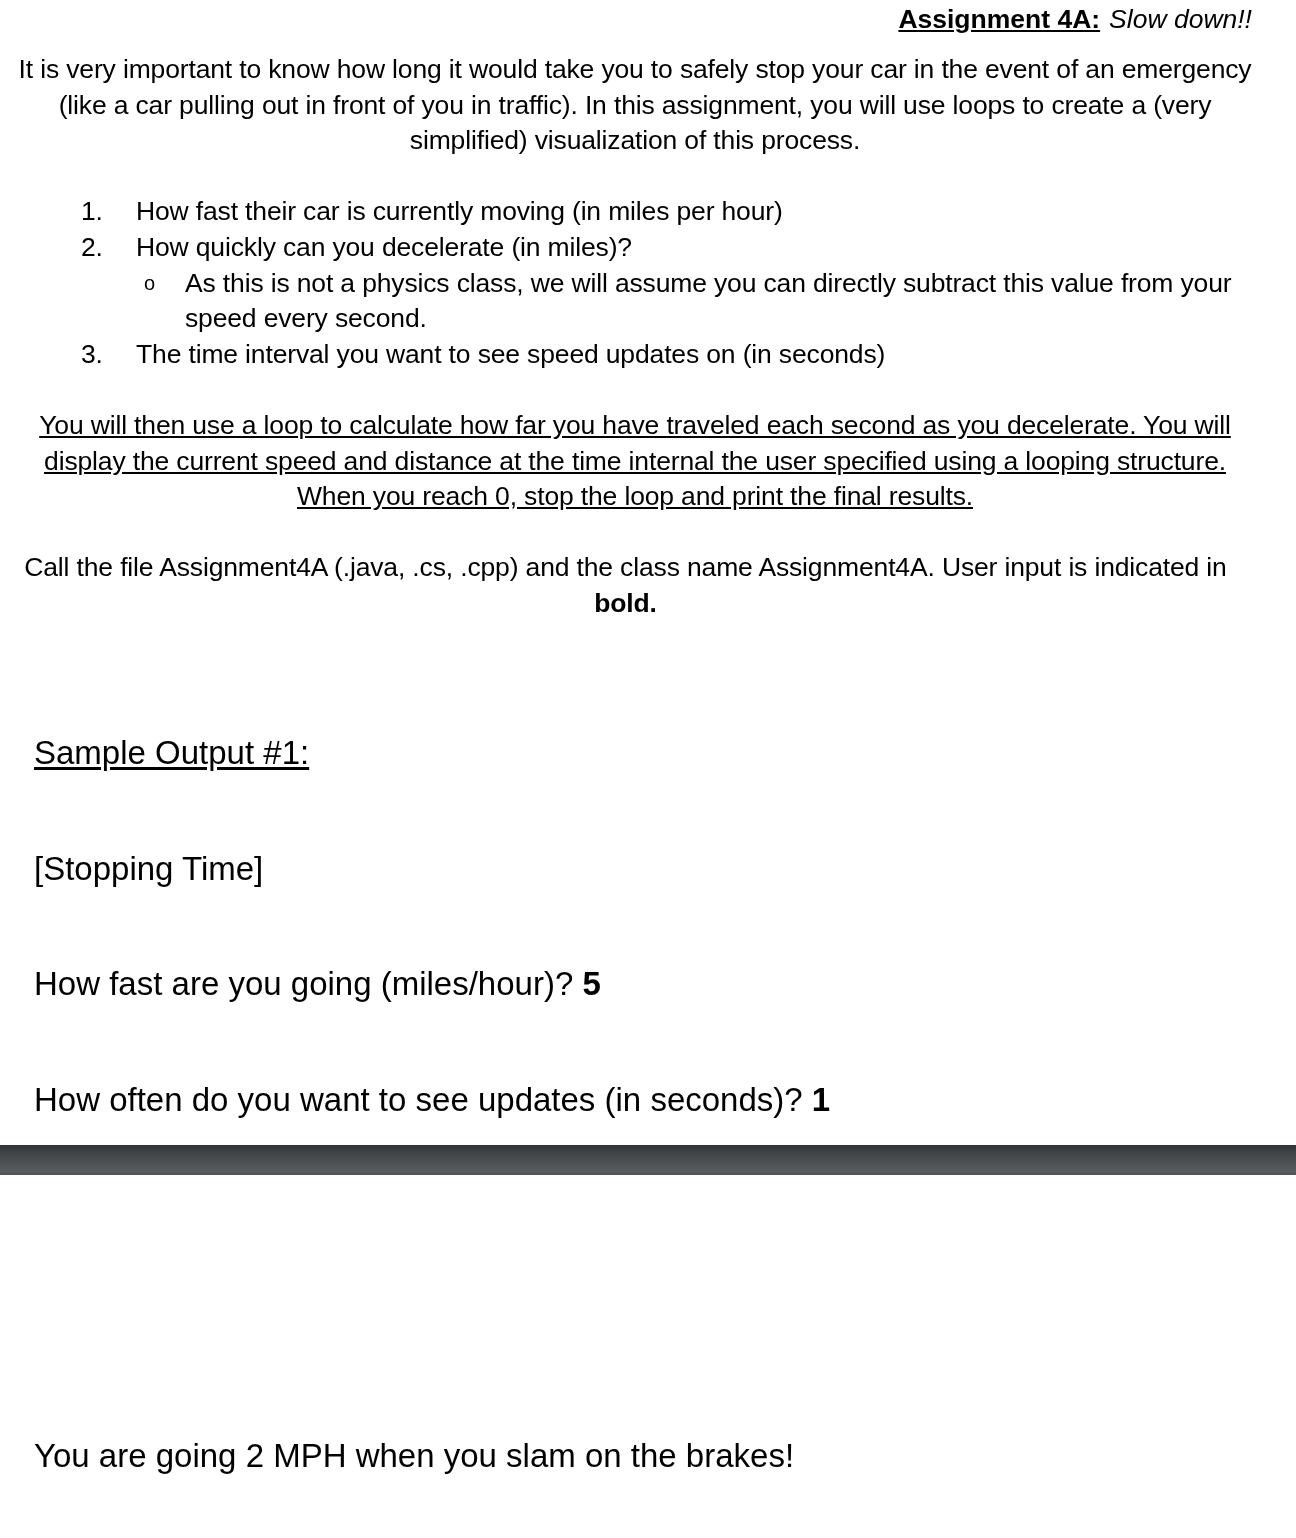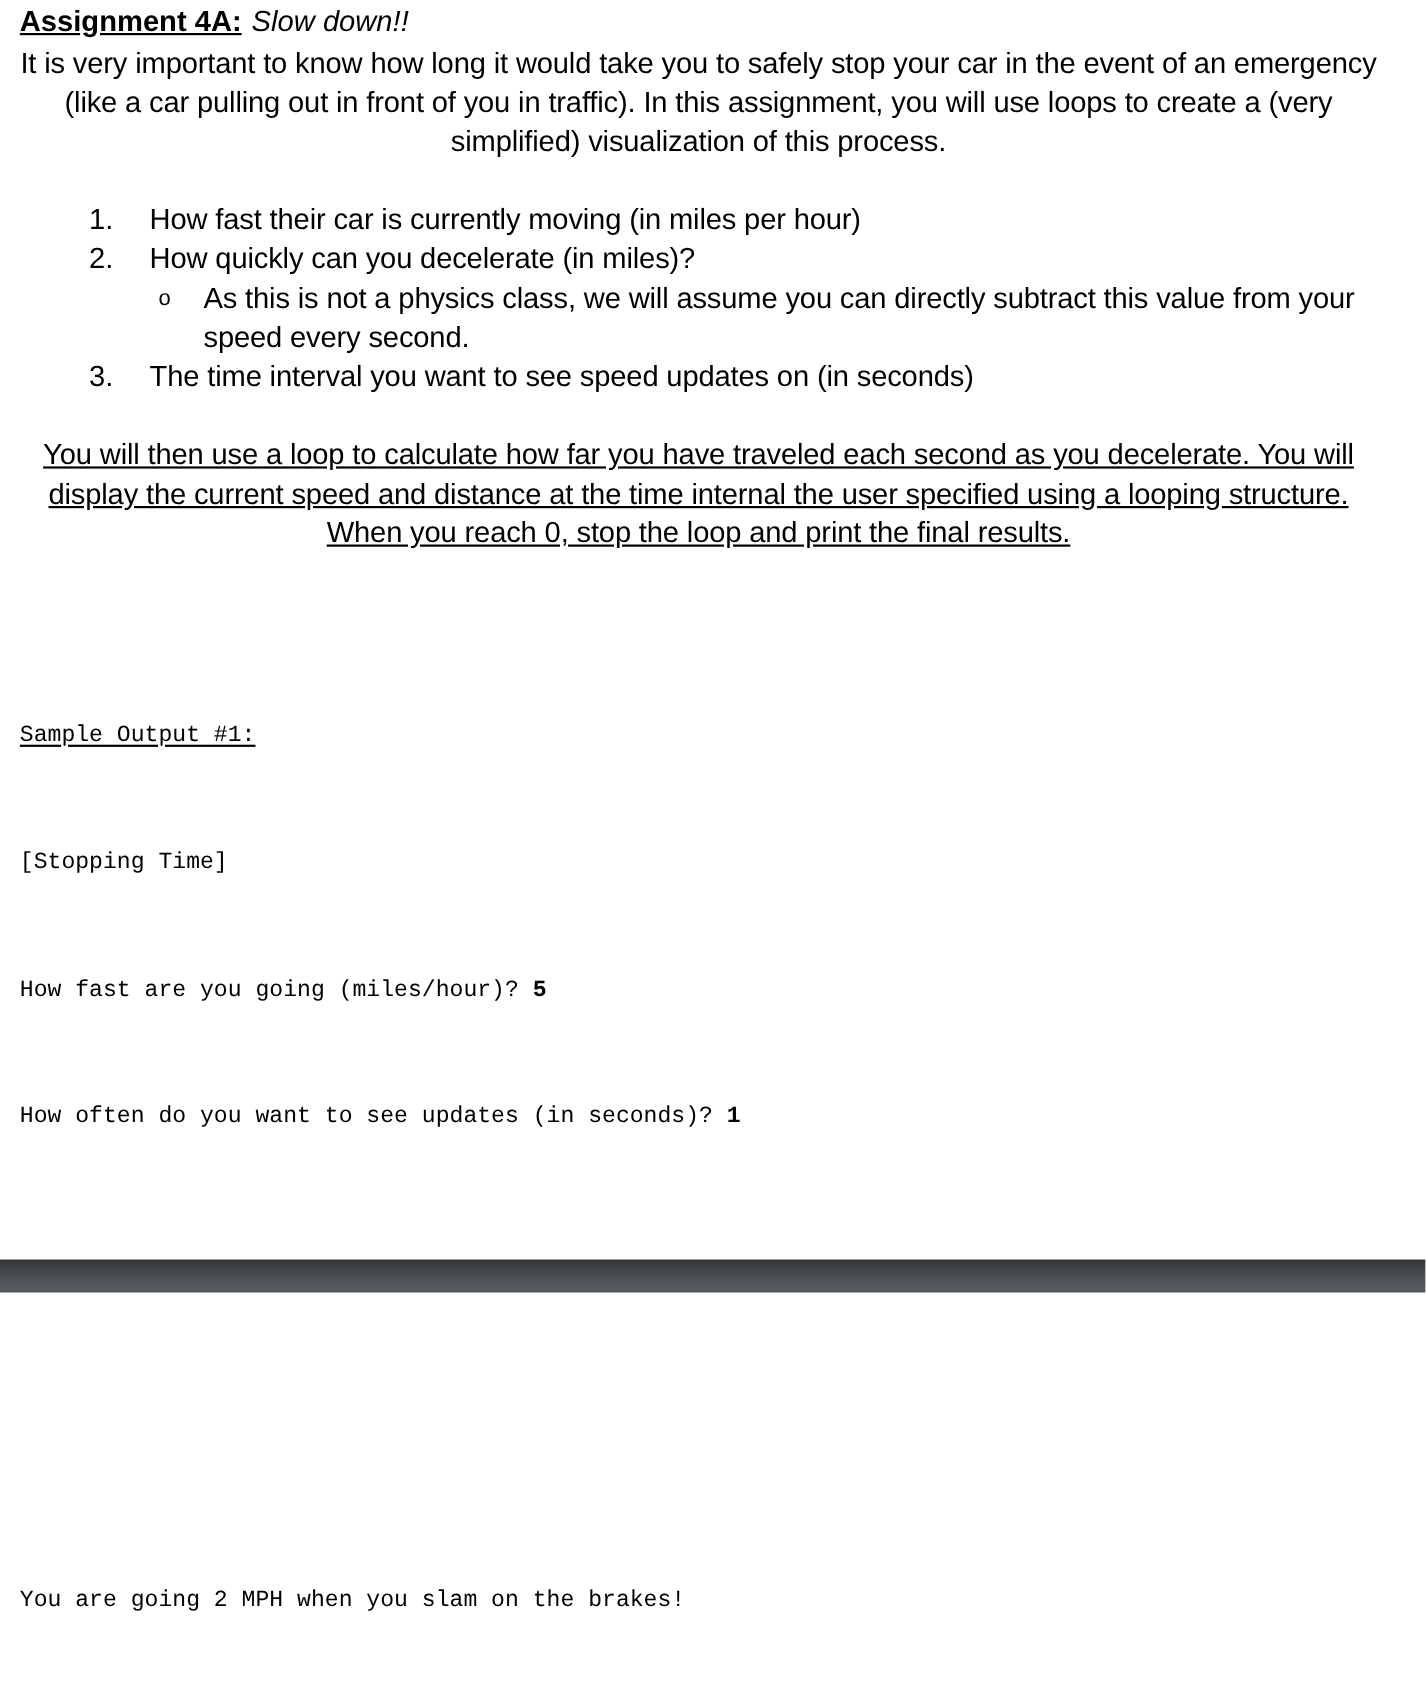--- a/index.html
+++ b/index.html
@@ -25,22 +25,23 @@
     width: 1296px;
   }
 
   .prose {
     padding: 0 44px 0 18px;
   }
 
   .title-row {
     font-size: 26.5px;
     line-height: 34px;
-    margin: 2px 0 4px 0;
+    margin: 2px 0 16px 0;
     white-space: nowrap;
+    text-align: right;
   }
   .title-main {
     font-weight: bold;
     text-decoration: underline;
     text-underline-offset: 2px;
   }
   .title-sub {
     font-style: italic;
     padding-left: 9px;
   }
@@ -98,25 +99,25 @@
     left: 4px;
     top: 0;
     font-size: 20px;
     line-height: 35.6px;
   }
 
   .bold { font-weight: bold; }
 
   
   .mono-block {
-    font-family: Liberation Mono, monospace;
-    font-size: 21px;
+    font-family: Liberation Sans, sans-serif;
+    font-size: 33px;
     line-height: 38.5px;
     letter-spacing: 0px;
-    padding-left: 18px;
+    padding-left: 34px;
     white-space: pre-wrap;
     word-break: normal;
   }
   .mono-line {
     min-height: 38.5px;
     max-width: 1238px;
   }
   .mono-underline {
     text-decoration: underline;
     text-underline-offset: 3px;
@@ -174,20 +175,21 @@
         <span>The time interval you want to see speed updates on (in seconds)</span>
       </li>
     </ol>
 
     <div class="blank-line"></div>
 
     <p class="para tight">You will then use a loop to calculate how far you have traveled each second as you decelerate. You will display the current speed and distance at the time internal the user specified using a looping structure. When you reach 0, stop the loop and print the final results.</p>
 
     <div class="blank-line"></div>
 
+    <p class="para narrow"><span>Call the file Assignment4A (.java, .cs, .cpp) and the class name Assignment4A. User input is indicated in </span><span class="bold">bold.</span></p>
 
     <div class="blank-line"></div>
   </div>
 
   <div class="mono-block">
     <div class="mono-line"><span class="mono-underline">Sample Output #1:</span></div>
     <div class="mono-line">[Stopping Time]</div>
     <div class="mono-line"><span>How fast are you going (miles/hour)? </span><span class="mono-bold">5</span></div>
     <div class="mono-line"><span>How often do you want to see updates (in seconds)? </span><span class="mono-bold">1</span></div>
   </div>

